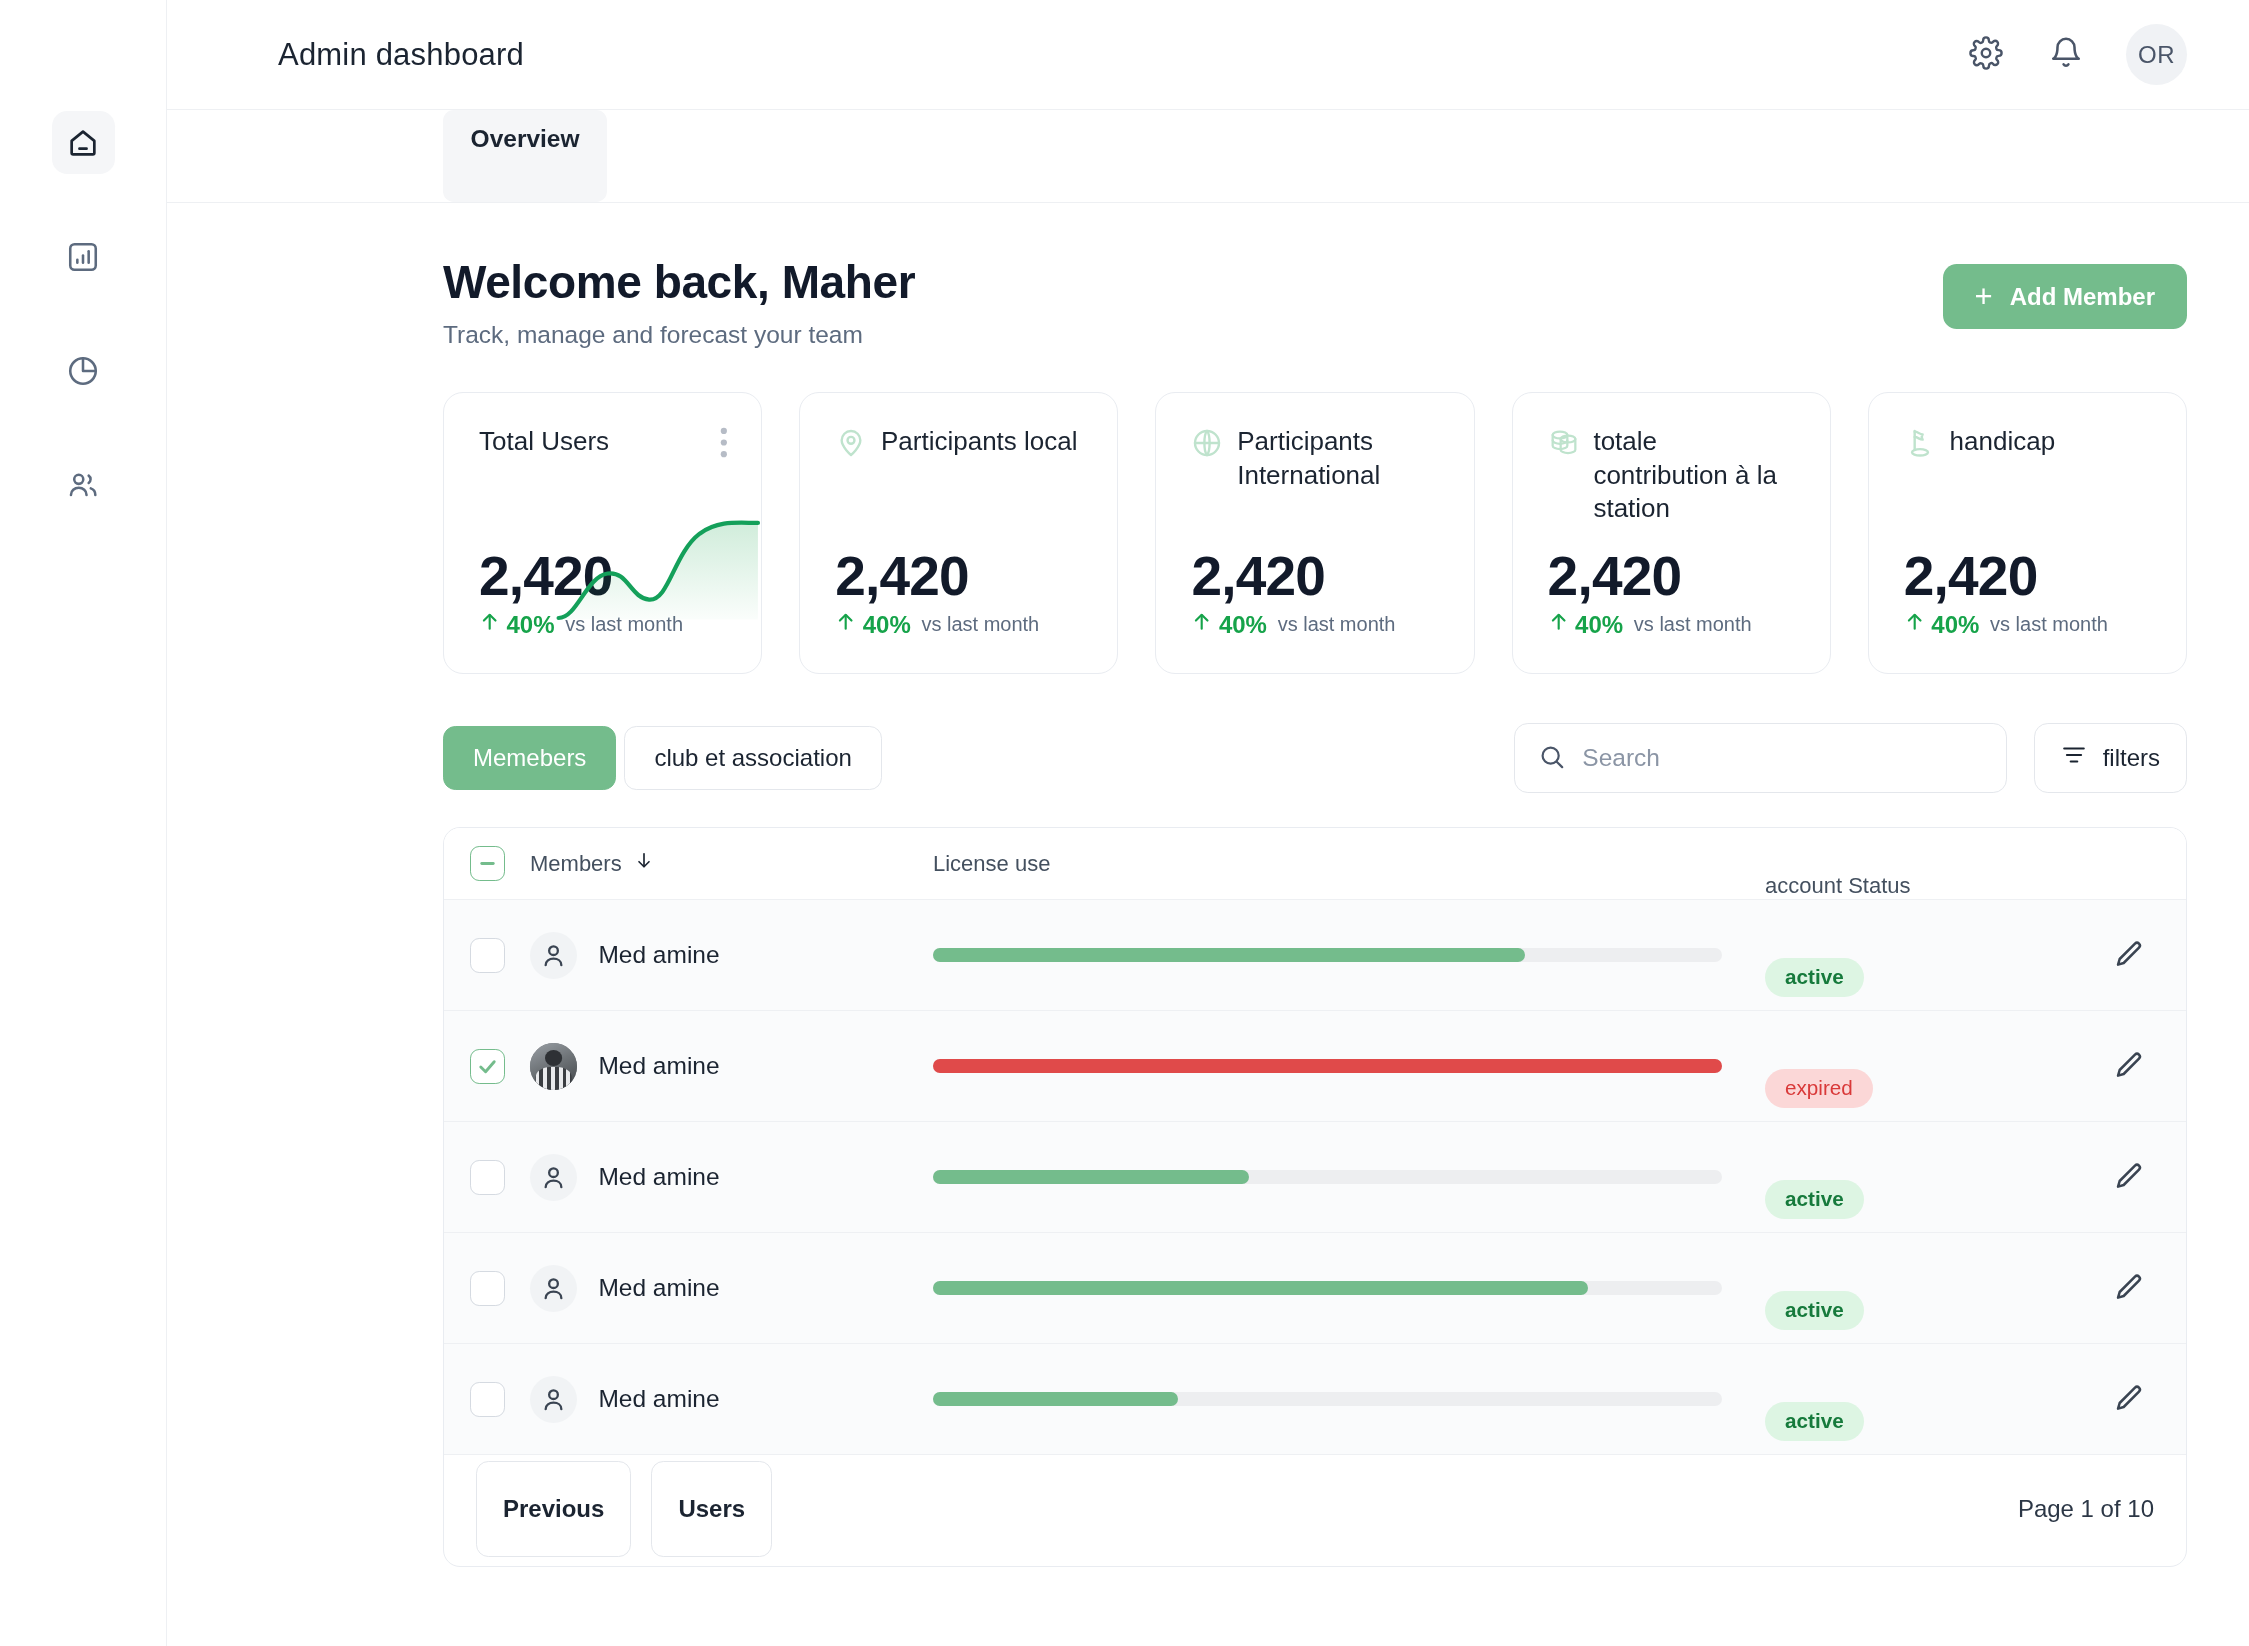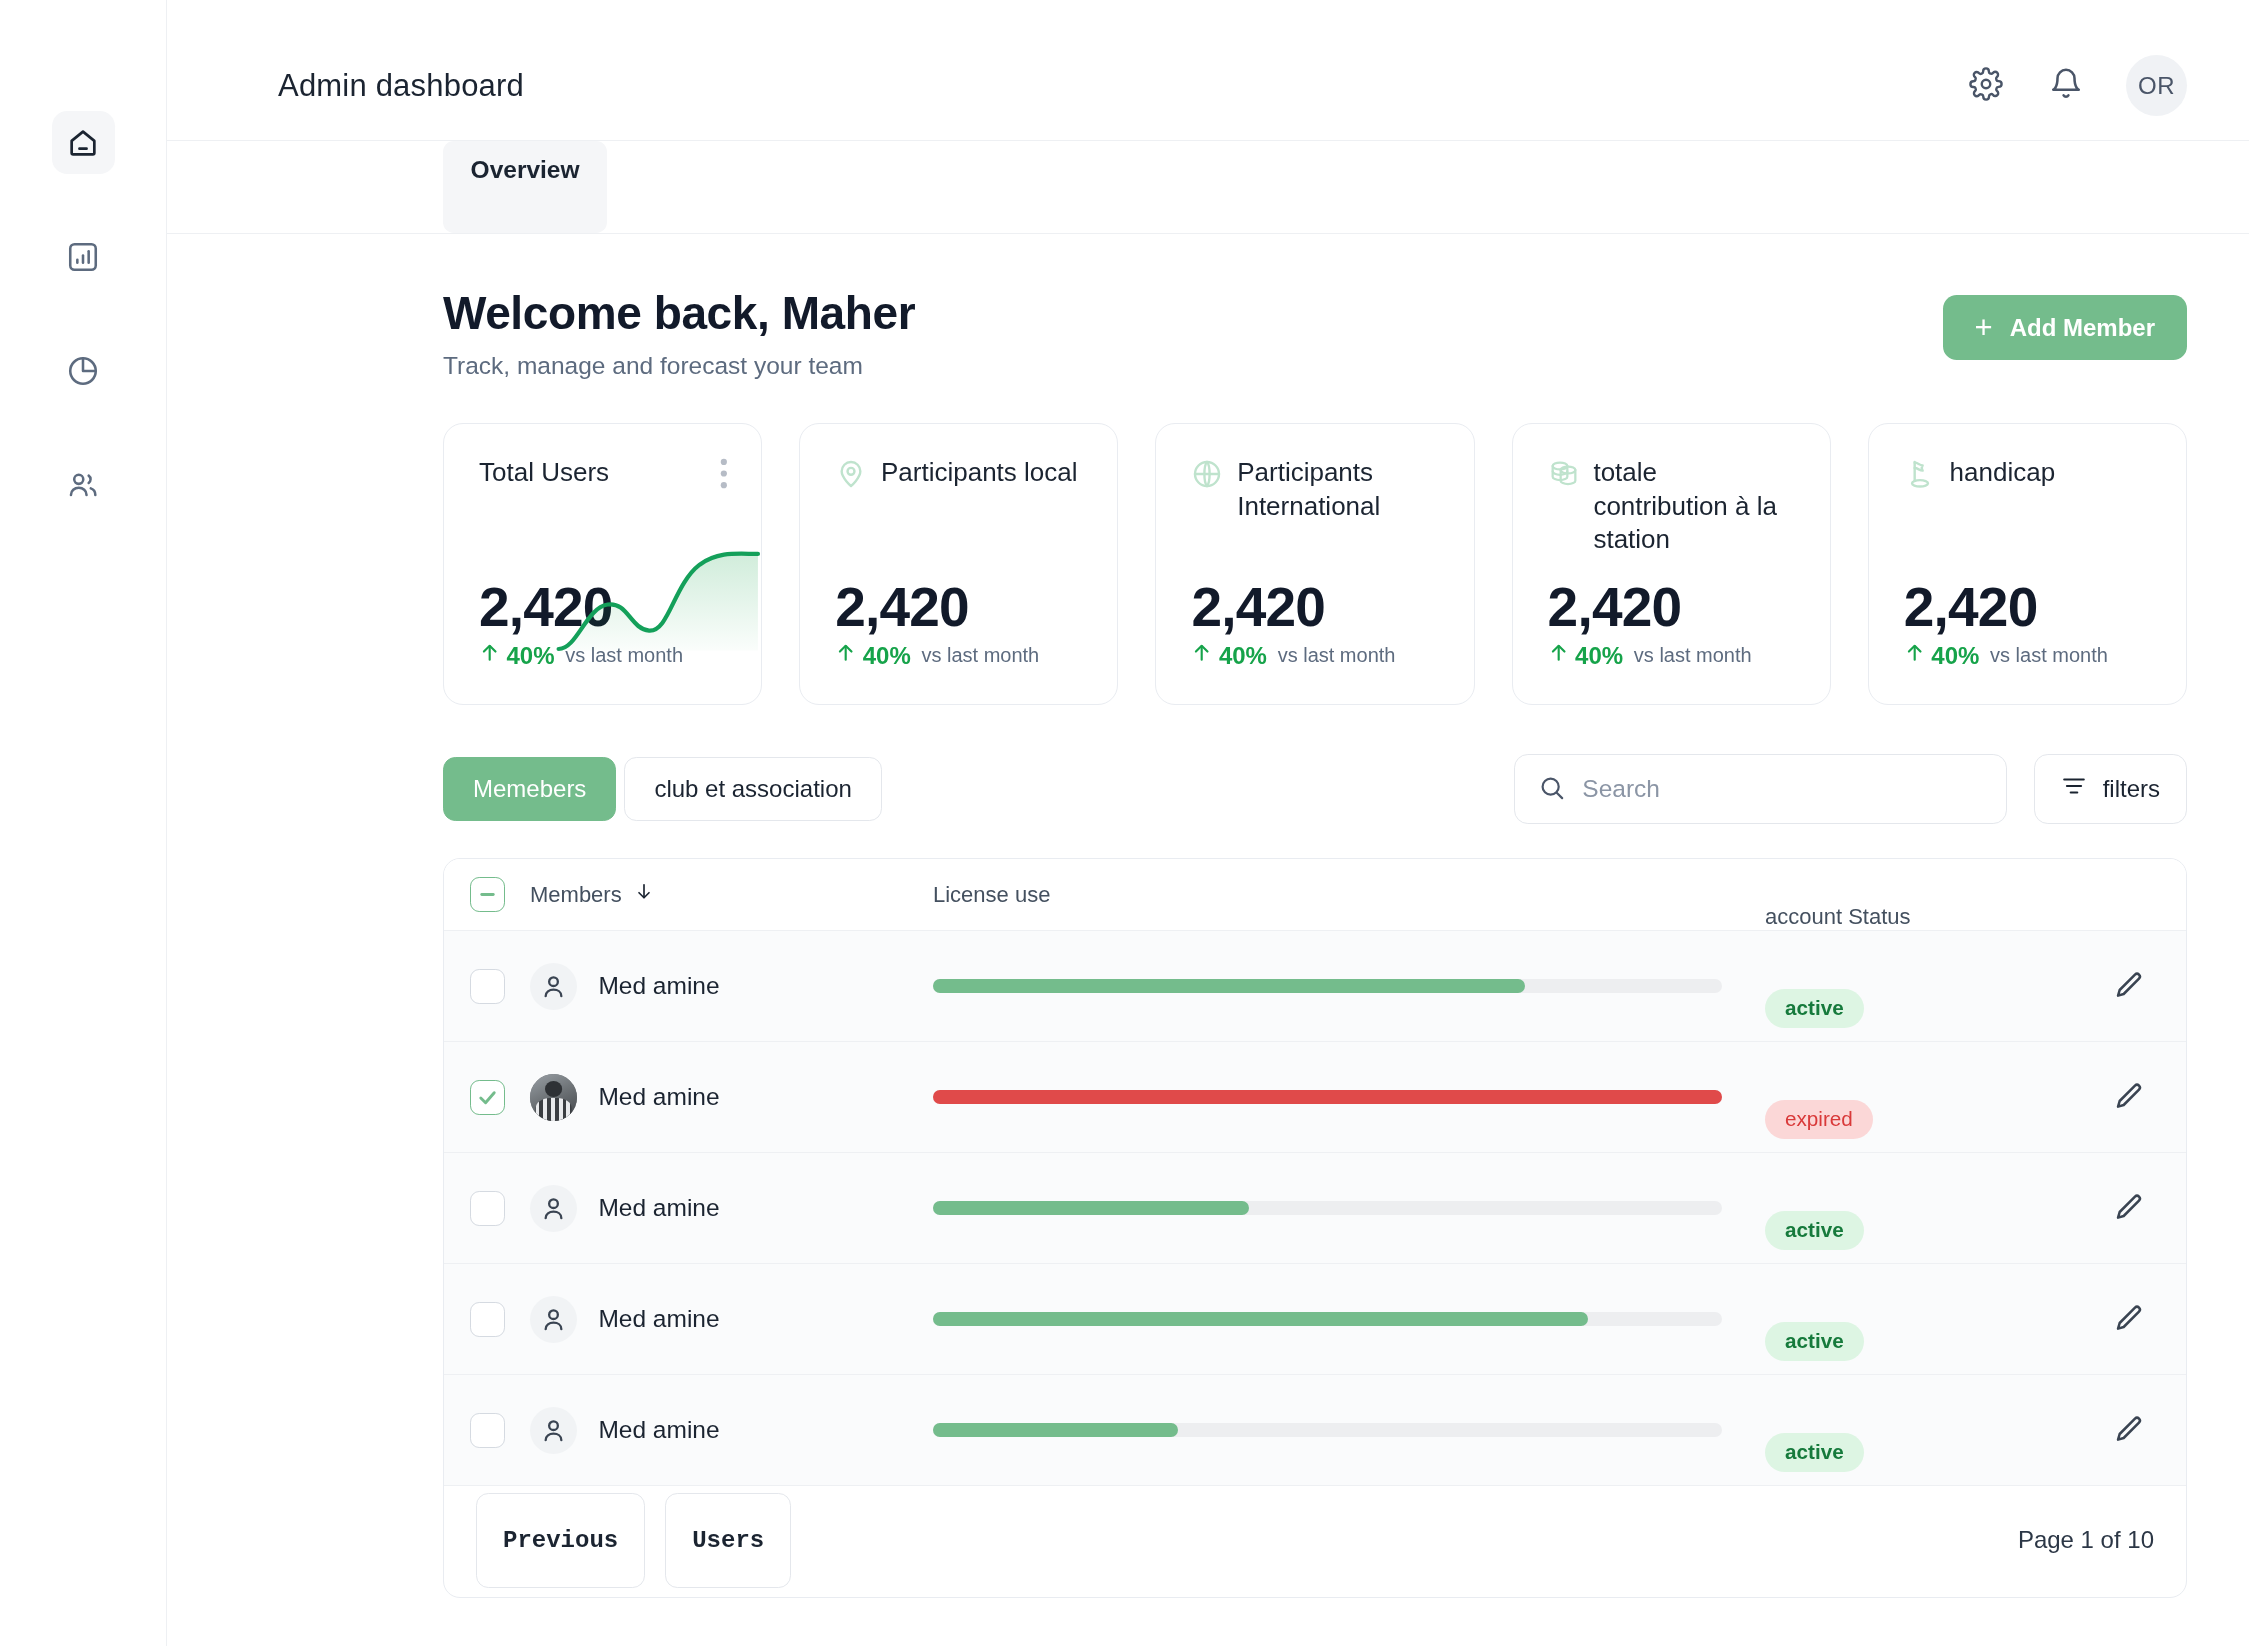--- a/index.html
+++ b/index.html
@@ -32,21 +32,20 @@
 
   
   .main { flex: 1; display: flex; flex-direction: column; min-width: 0; }
 
   .topbar {
     height: 110px; flex: 0 0 110px;
     border-bottom: 1.5px solid #eef0f3;
     display: flex; align-items: center;
     padding: 0 63px 0 111px;
     justify-content: space-between;
-    margin-top: 31px;
   }
   .app-title { font-size: 31px; color: #1b2431; font-weight: 400; letter-spacing: 0.2px; }
   .topbar-right { display: flex; align-items: center; gap: 40px; }
   .icon-btn { width: 40px; height: 40px; display: flex; align-items: center; justify-content: center; cursor: pointer; }
   .icon-btn svg { width: 34px; height: 34px; }
   .avatar-circle {
     width: 61px; height: 61px; border-radius: 50%;
     background: #f0f2f5; color: #4a5568;
     display: flex; align-items: center; justify-content: center;
     font-size: 24px; letter-spacing: 0.4px; cursor: pointer;
@@ -187,21 +186,21 @@
 
   .edit-btn { cursor: pointer; display: flex; }
   .edit-btn svg { width: 32px; height: 32px; }
 
   .t-foot { display: flex; align-items: center; justify-content: space-between; padding: 23px 32px 26px 32px; border-bottom: none; }
   .pg-btns { display: flex; gap: 20px; }
   .pg-btn {
     border: 1.5px solid #e4e7ec; border-radius: 12.3px;
     background: #ffffff; color: #1b2431;
     padding: 33px 26px; font-size: 24px; font-weight: 700;
-    cursor: pointer; font-family: Liberation Mono, monospace;
+    cursor: pointer; font-family: Liberation Sans, sans-serif;
   }
   .pg-label { font-size: 24px; color: #2c3746; }
 </style>
 </head>
 <body>
 
 <div class="app">
 
   <nav class="sidebar">
     <div class="nav-item active">

